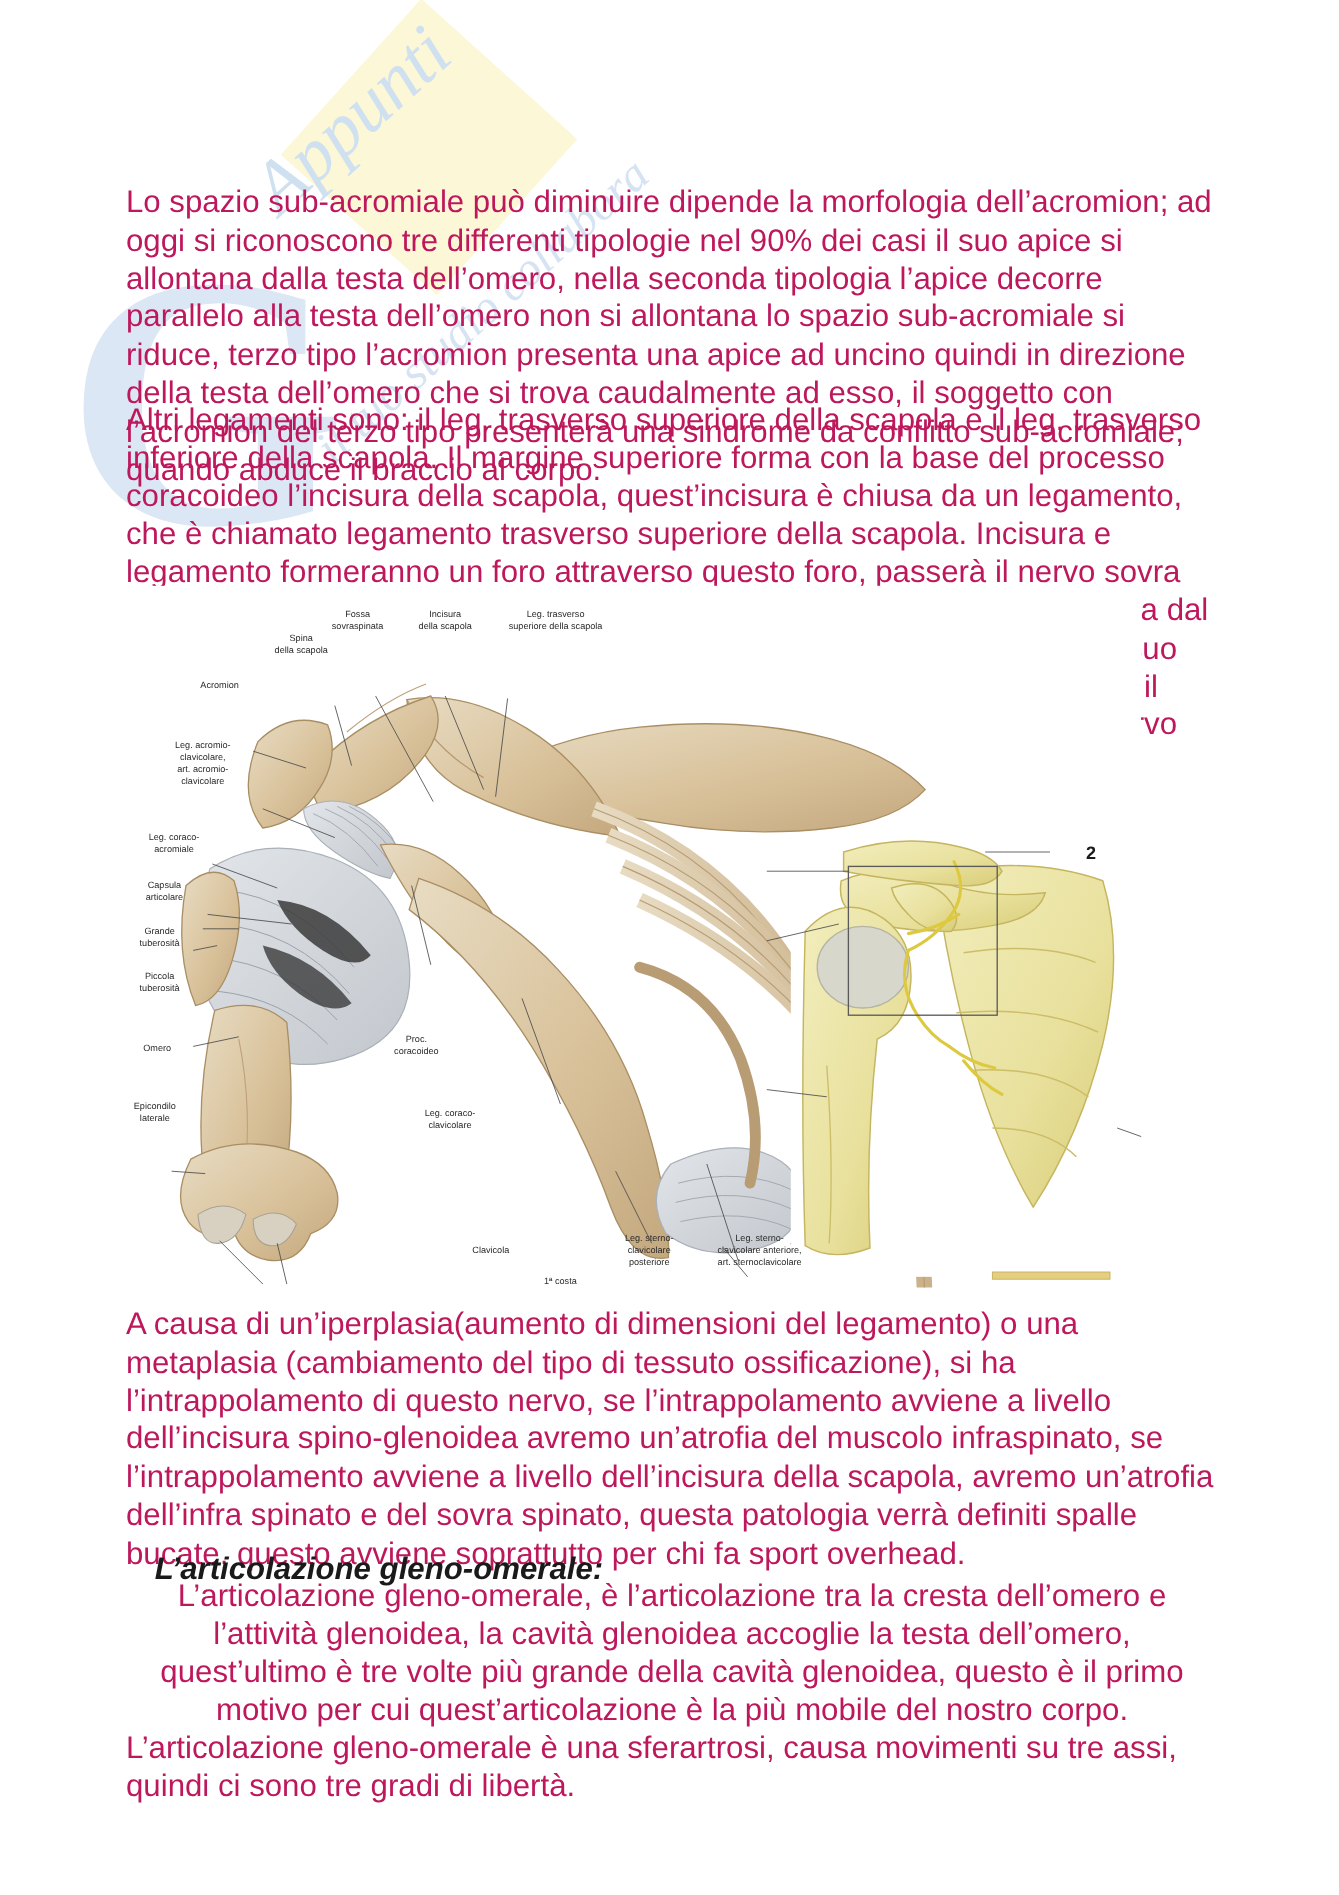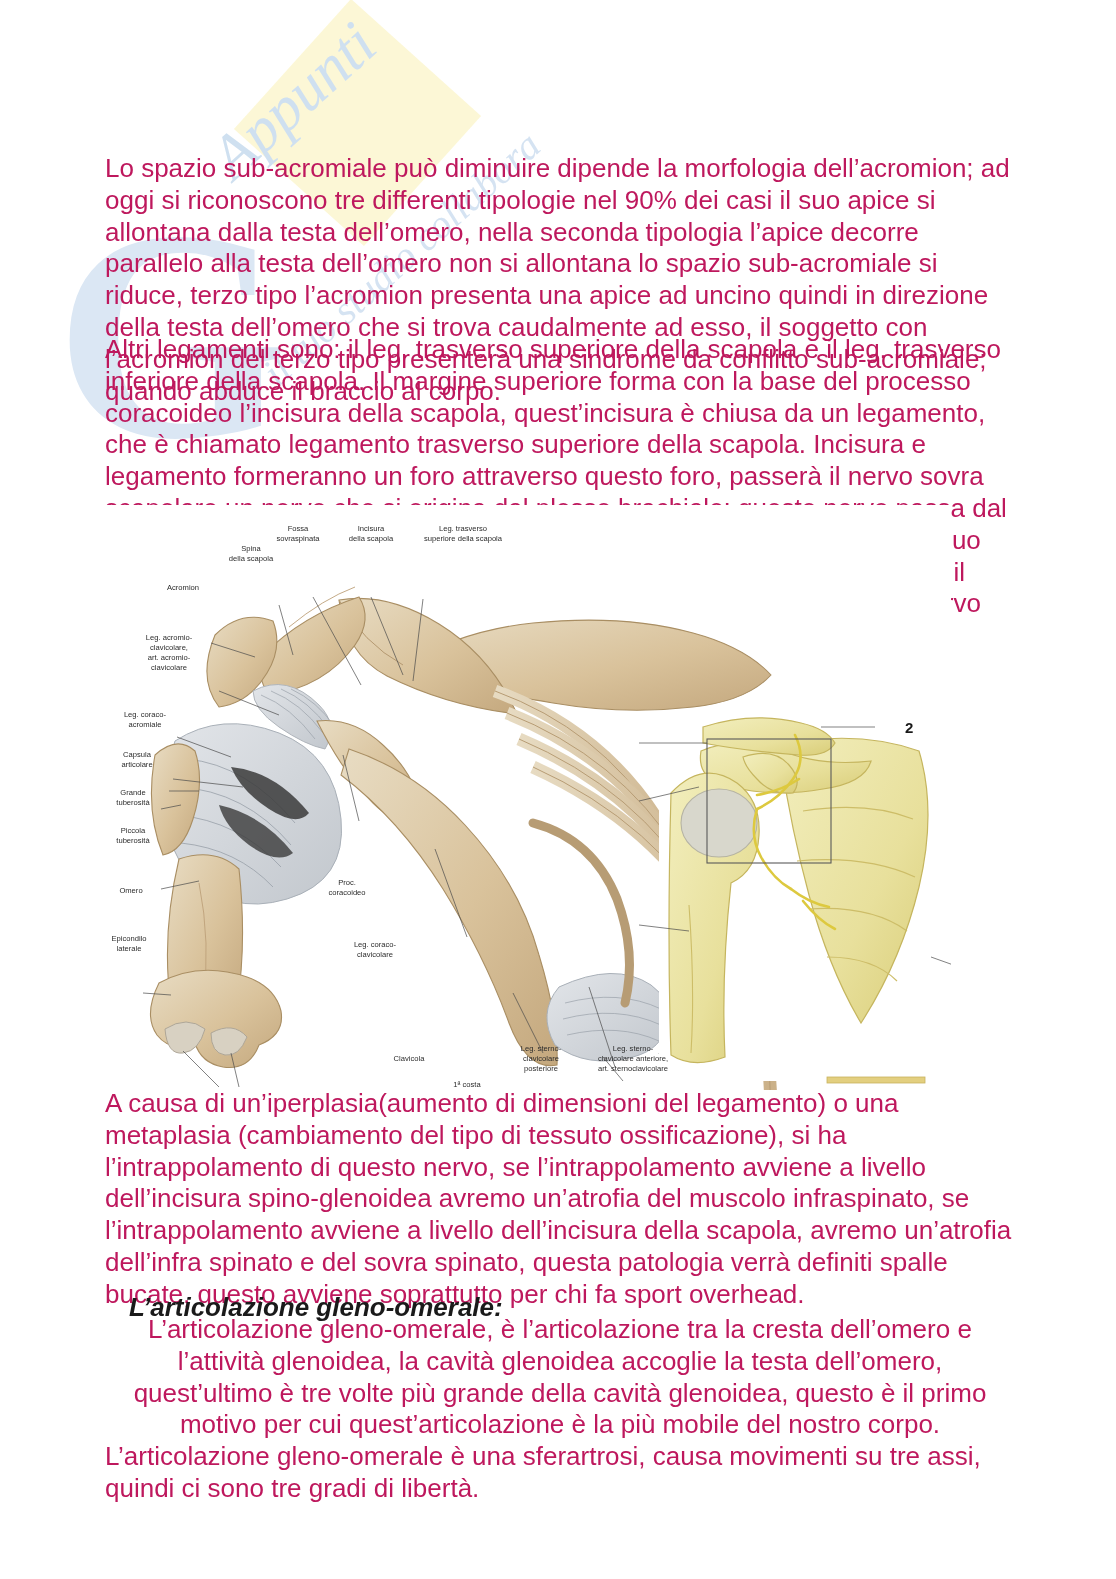--- a/index.html
+++ b/index.html
@@ -103,21 +103,21 @@
     font-style: italic;
     color: #1a1a1a;
     line-height: 34px;
     margin-left: 24px;
   }
 
   
   .figure {
     position: absolute;
     left: 103px;
-    top: 505px;
+    top: 488px;
     width: 848px;
     height: 585px;
     z-index: 1;
     text-align: center;
   }
   .figure svg { display: block; }
   .fig-label {
     font-family: "Liberation Sans", sans-serif;
     font-size: 7.6px;
     fill: #2b2b2b;

